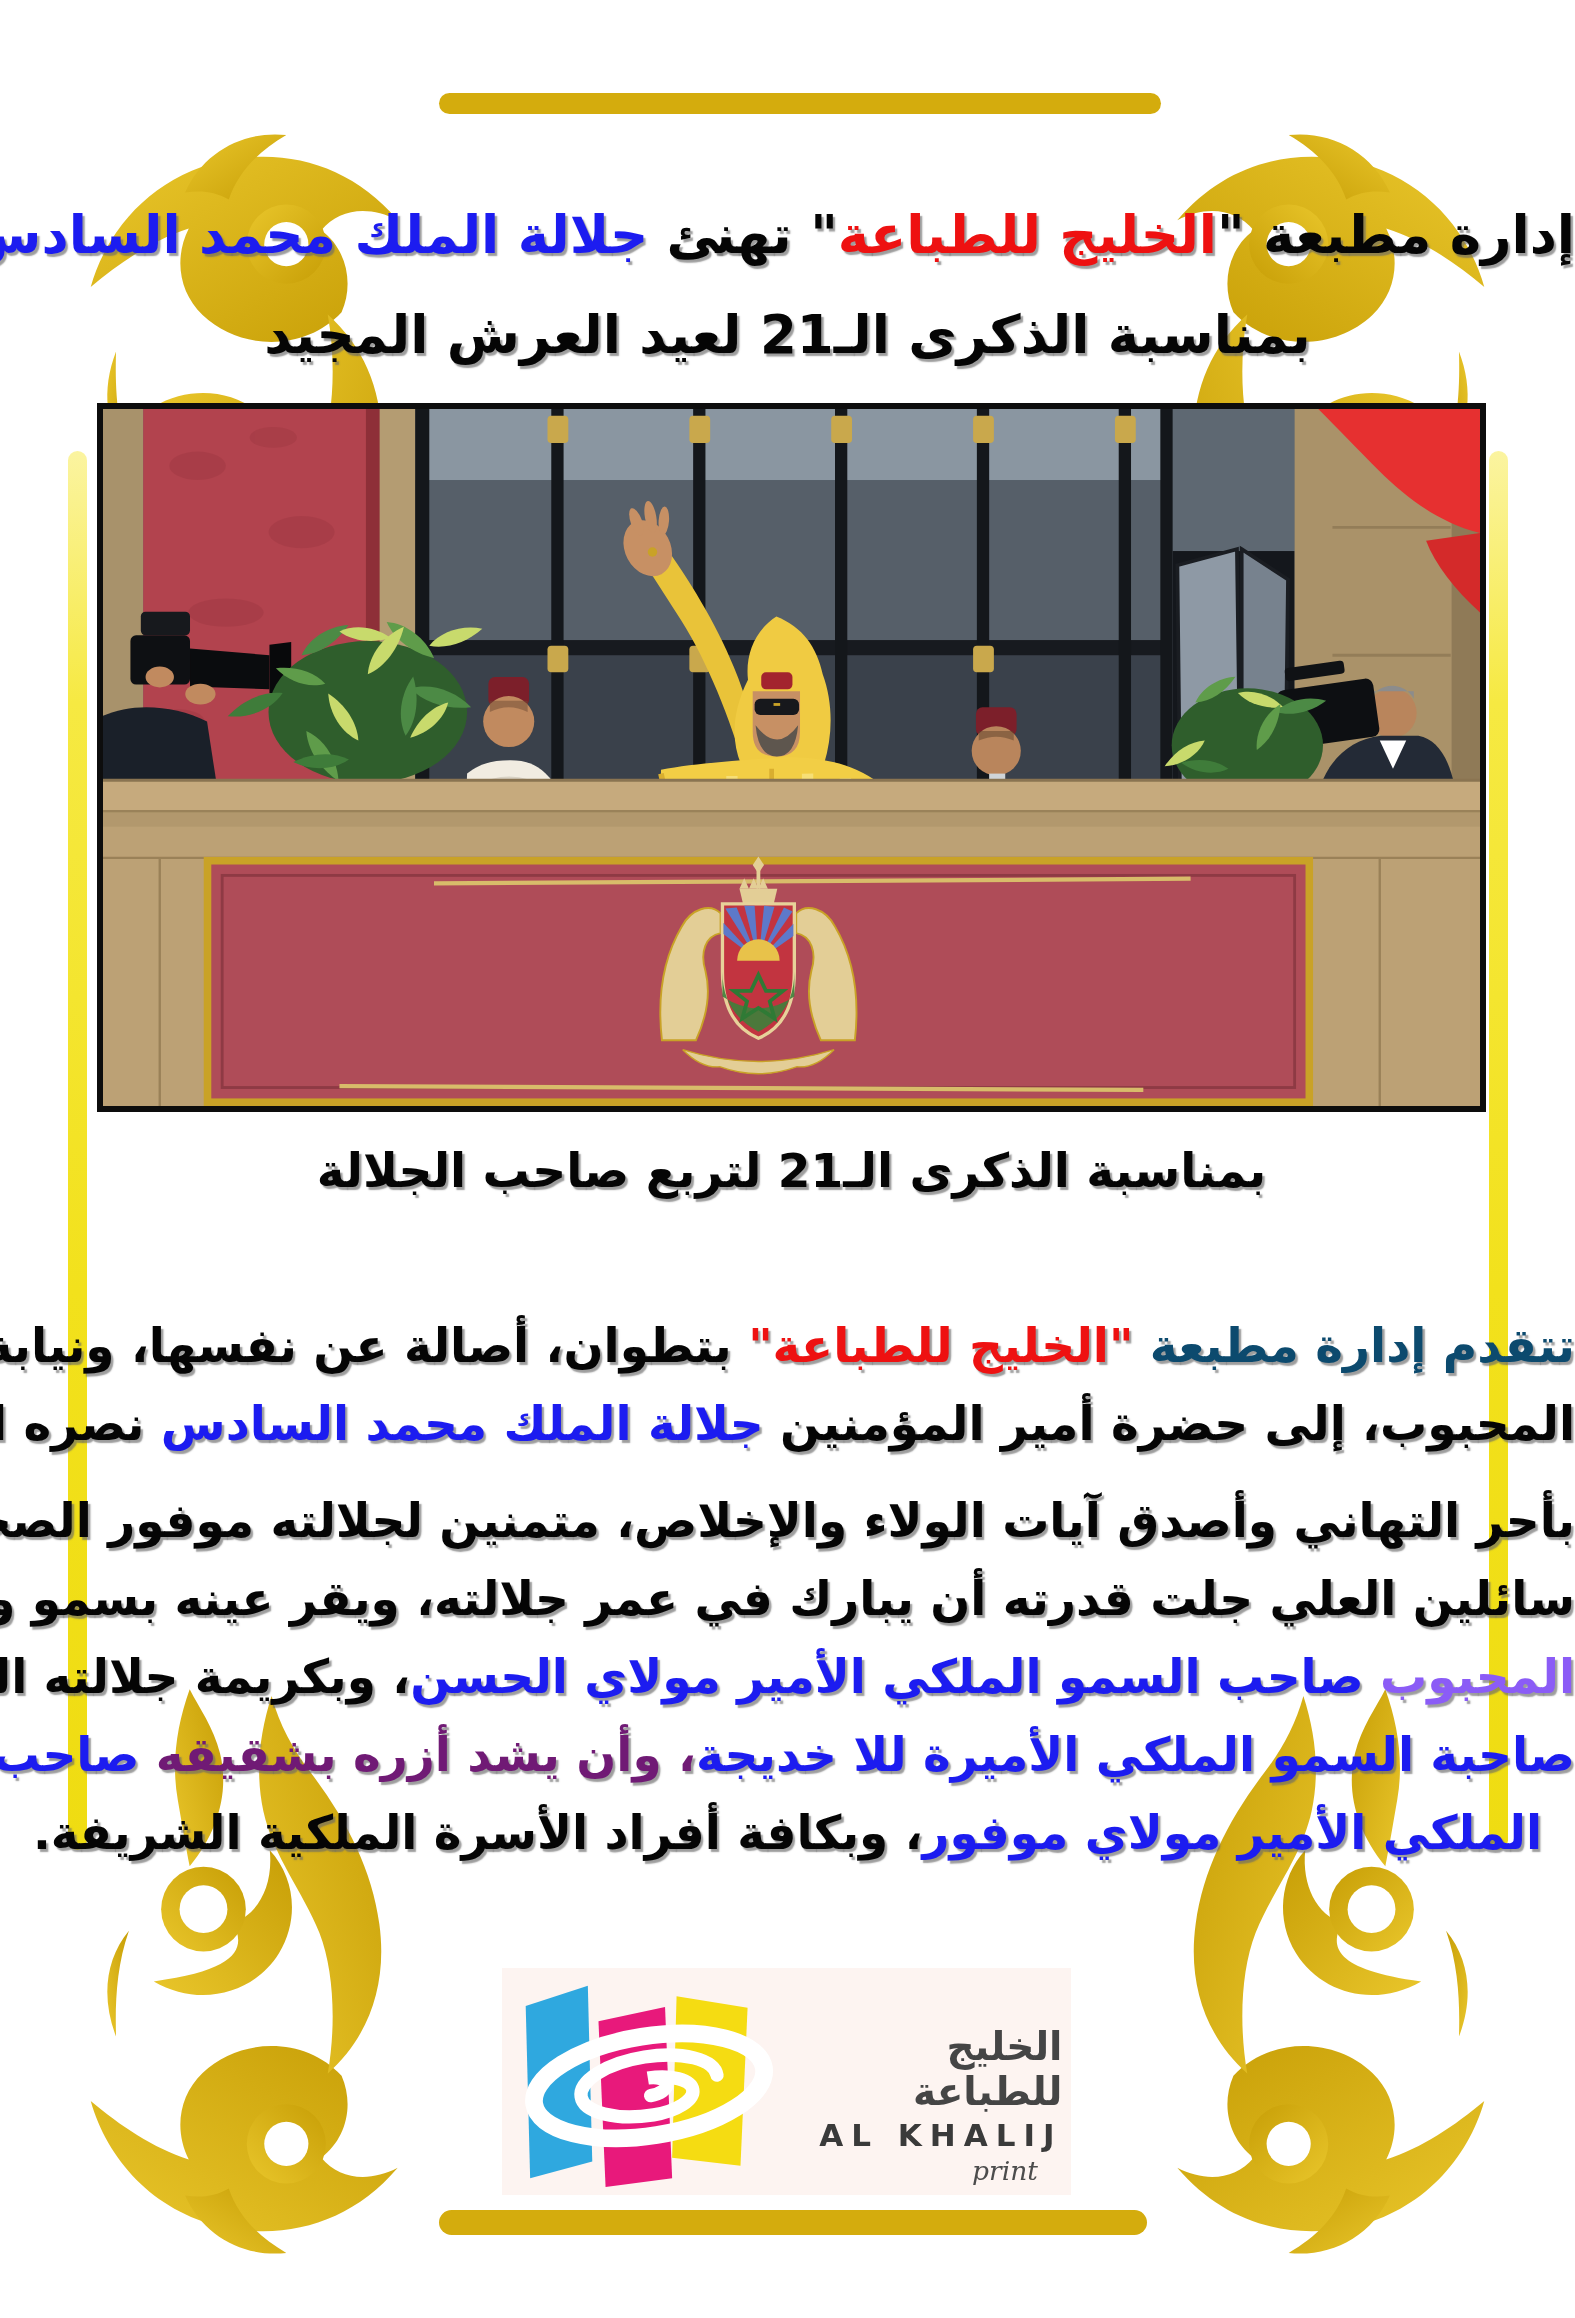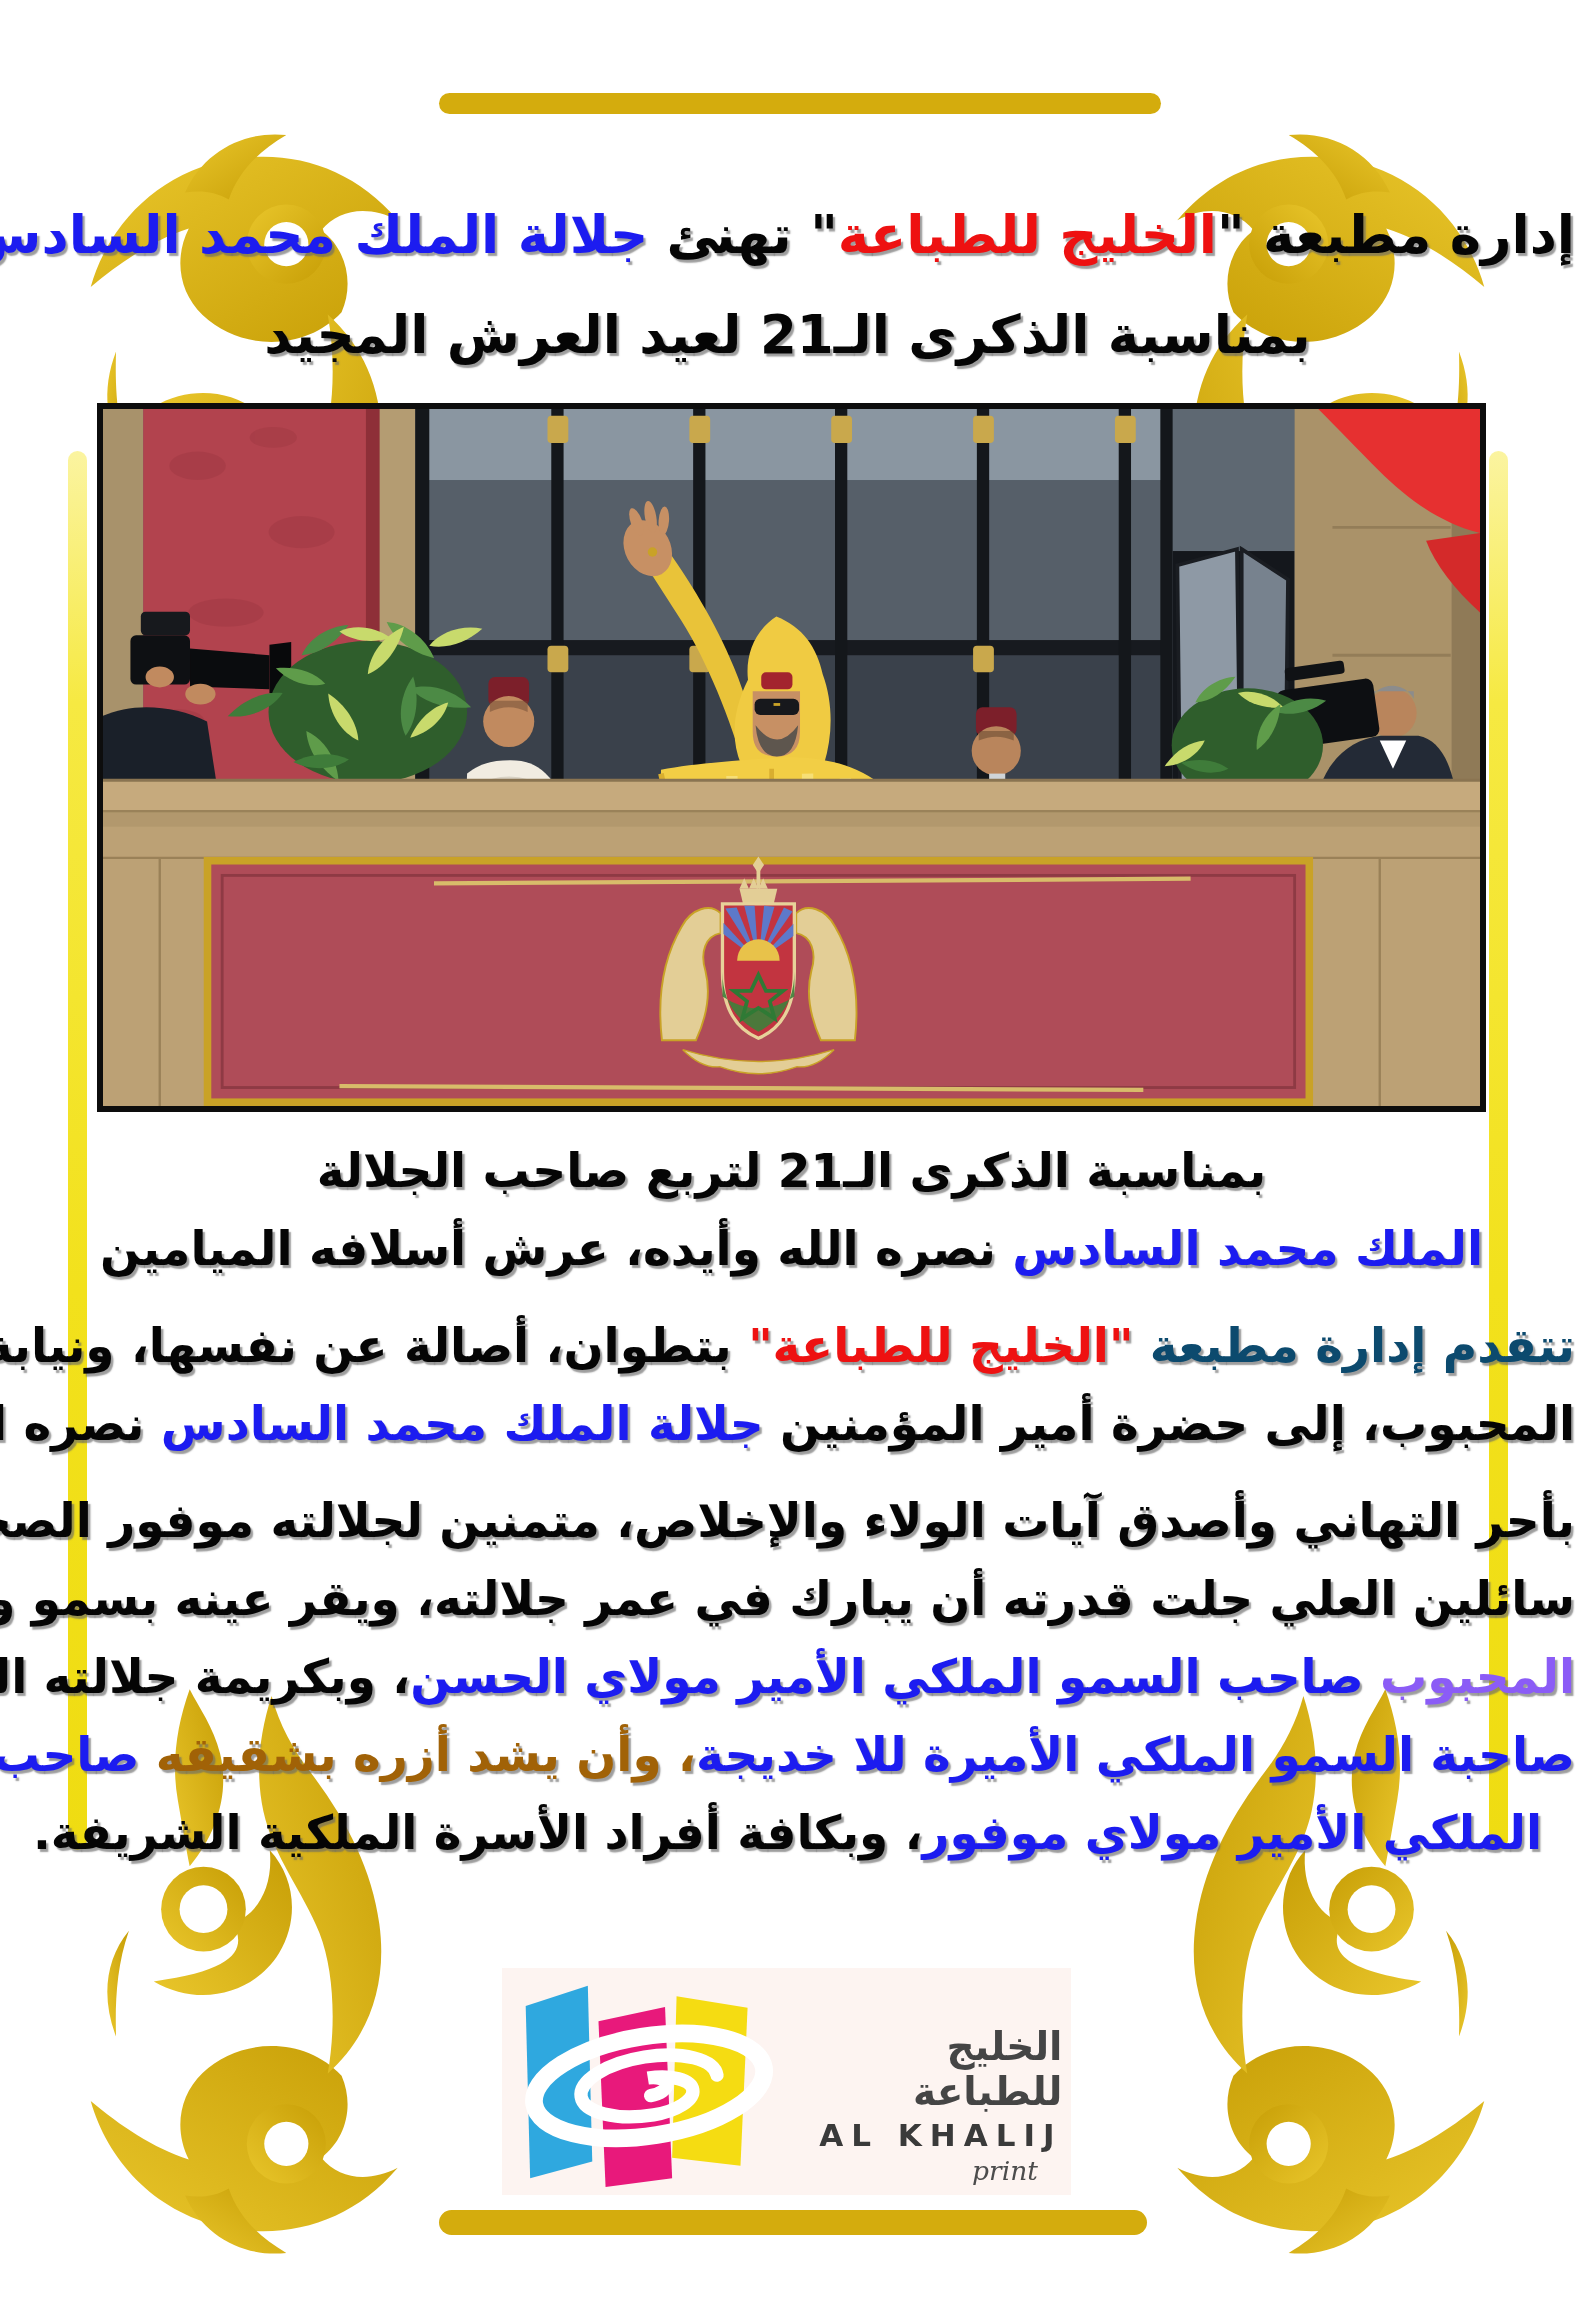--- a/index.html
+++ b/index.html
@@ -306,31 +306,30 @@
       <path d="M-76,36 Q0,86 76,36 L76,-16 Q76,70 0,110 Q-76,70 -76,-16 Z" fill="#3E7F3B" opacity=".9"></path>
       <path d="M0,-10 L16,24 L52,24 L24,46 L34,82 L0,60 L-34,82 L-24,46 L-52,24 L-16,24 Z" fill="none" stroke="#2F7A35" stroke-width="8"></path>
       <path d="M-160,148 Q0,198 160,148 Q120,188 82,184 Q0,214 -82,184 Q-120,188 -160,148 Z" fill="#E3CE96" stroke="#C9A227" stroke-width="3"></path>
     </g>
   </g>
 </svg>
 </div>
 
 <div class="abs rtl para p1">
   <div class="tline"><span style="color: rgb(5, 5, 5);">بمناسبة الذكرى الـ21 لتربع صاحب الجلالة</span></div>
-  <div class="tline"><span style="color: rgb(28, 28, 240);">الملك محمد السادس</span><span style="color: rgb(5, 5, 5);"> نصره الله وأيده، عرش أسلافه الميامين</span></div>
 </div>
 <div class="abs rtl para p2">
   <div class="tline"><span style="color: #0c4a6e;">تتقدم إدارة مطبعة </span><span style="color: rgb(238, 17, 17);">"الخليج للطباعة"</span><span style="color: rgb(5, 5, 5);"> بتطوان، أصالة عن نفسها، ونيابة عن مستخدمي</span></div>
   <div class="tline"><span style="color: rgb(5, 5, 5);">المحبوب، إلى حضرة أمير المؤمنين </span><span style="color: rgb(28, 28, 240);">جلالة الملك محمد السادس</span><span style="color: rgb(5, 5, 5);"> نصره الله وأيده</span></div>
 </div>
 <div class="abs rtl para p3">
   <div class="tline"><span style="color: rgb(5, 5, 5);">بأحر التهاني وأصدق آيات الولاء والإخلاص، متمنين لجلالته موفور الصحة والعافية،</span></div>
   <div class="tline"><span style="color: rgb(5, 5, 5);">سائلين العلي جلت قدرته أن يبارك في عمر جلالته، ويقر عينه بسمو ولي عهده</span></div>
   <div class="tline"><span style="color: #8b5cf6;">المحبوب </span><span style="color: rgb(28, 28, 240);">صاحب السمو الملكي الأمير مولاي الحسن</span><span style="color: rgb(5, 5, 5);">، وبكريمة جلالته المصون</span></div>
-  <div class="tline"><span style="color: rgb(28, 28, 240);">صاحبة السمو الملكي الأميرة للا خديجة</span><span style="color: #a16207;">، وأن يشد أزره بشقيقه </span><span style="color: rgb(28, 28, 240);">صاحب السمو</span></div>
+  <div class="tline"><span style="color: rgb(28, 28, 240);">صاحبة السمو الملكي الأميرة للا خديجة</span><span style="color: #701a75;">، وأن يشد أزره بشقيقه </span><span style="color: rgb(28, 28, 240);">صاحب السمو</span></div>
   <div class="tline"><span style="color: rgb(28, 28, 240);">الملكي الأمير مولاي موفور</span><span style="color: rgb(5, 5, 5); text-align: right;">، وبكافة أفراد الأسرة الملكية الشريفة.</span></div>
 </div>
 
 <div class="abs logo-card">
   <div class="logo-mark">
     <svg viewBox="0 0 620 480">
       <polygon points="22,70 162,24 172,420 32,458" fill="#2FA8DF"></polygon>
       <polygon points="186,104 336,72 352,458 202,478" fill="#E8197B"></polygon>
       <polygon points="362,48 522,74 506,430 352,412" fill="#F5DC12"></polygon>
       <g transform="rotate(-9 300 250)" fill="none" stroke="#ffffff">

